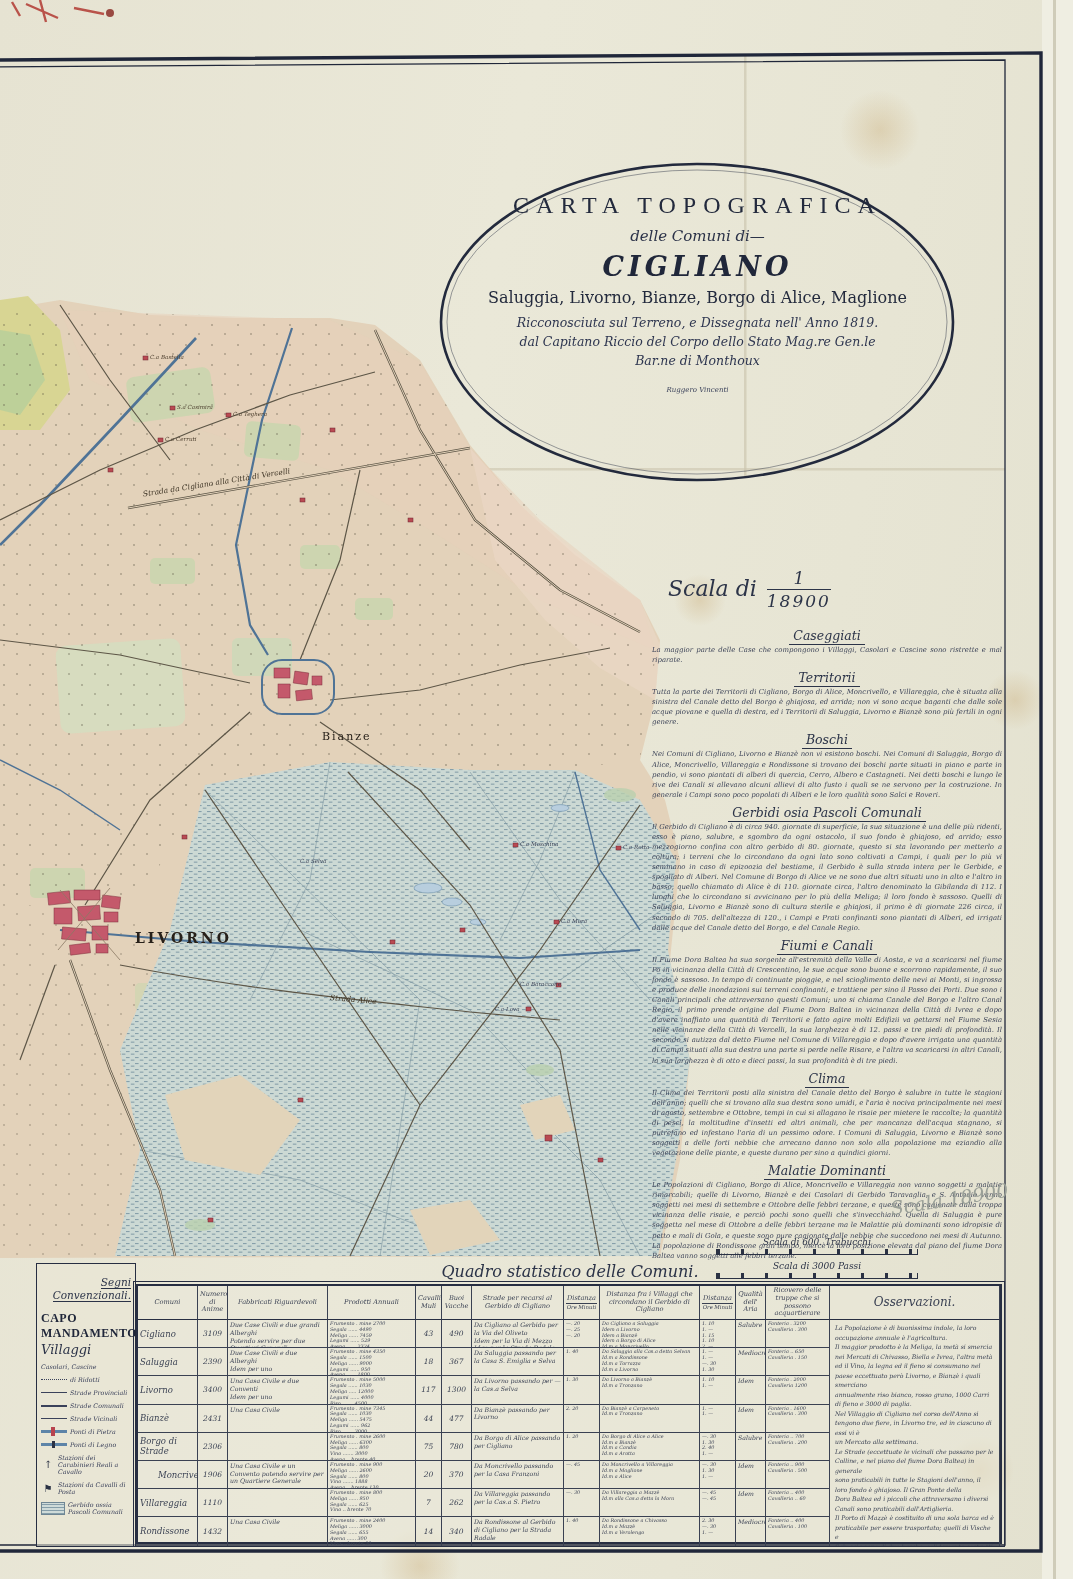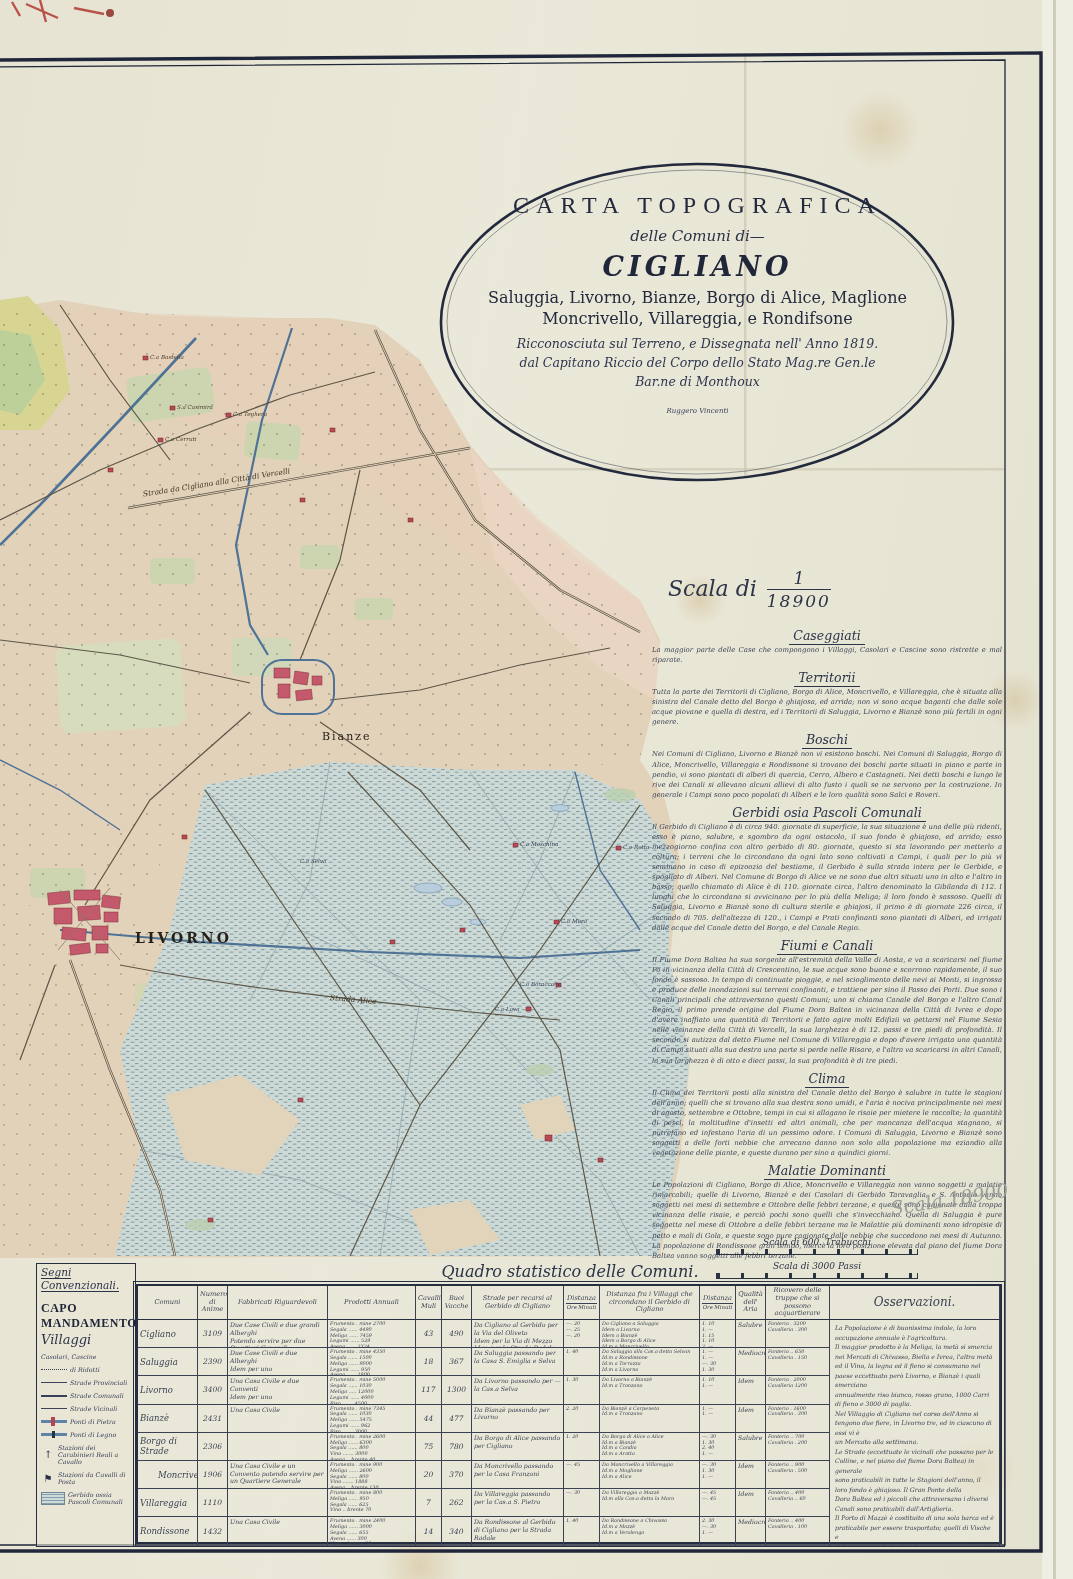--- a/index.html
+++ b/index.html
@@ -32,21 +32,21 @@
   
   .bars{position:absolute;left:712px;top:1233px;width:210px;text-align:center;}
   .bar-label{font-style:italic;font-size:9px;color:#2d3448;margin-top:4px;}
   .sbar{height:5px;margin:2px 4px 6px;border-bottom:1.5px solid #2b3244;
         background:repeating-linear-gradient(90deg,#2b3244 0 3px,transparent 3px 24px);
         border-left:1.5px solid #2b3244;border-right:1.5px solid #2b3244;}
   .pencil{position:absolute;left:890px;top:1188px;font-style:italic;font-size:19px;color:#9aa098;transform:rotate(-9deg);}
   
   .legend{position:absolute;left:36px;top:1263px;width:100px;height:284px;border:1.6px solid #272e42;
           padding:2px 4px;box-sizing:border-box;background:rgba(233,229,213,.55);}
-  .leg-h{text-align:left;font-style:italic;font-size:10.5px;color:#2b3348;line-height:1.2;}
+  .leg-h{text-align:right;font-style:italic;font-size:10.5px;color:#2b3348;line-height:1.2;margin-top:10px;}
   .leg-h .u{border-bottom:1px solid #2b3348;}
   .leg-capo{font-family:"Liberation Serif",serif;font-weight:bold;font-size:12px;letter-spacing:.5px;margin-top:10px;color:#20273a;}
   .leg-vill{font-style:italic;font-size:13px;margin-top:1px;color:#2b3348;}
   .leg-item{display:flex;align-items:center;gap:3px;margin-top:6px;font-style:italic;font-size:6.3px;color:#3a415a;}
   .sw{flex:0 0 26px;height:6px;position:relative;}
   .sw-dot{border-top:1.6px dotted #3a415a;height:0;}
   .sw-line{border-top:1.3px solid #3a415a;height:0;}
   .sw-line2{border-top:2.2px solid #3a415a;height:0;}
   .sw-thin{border-top:.8px solid #3a415a;height:0;}
   .sw-bp{background:linear-gradient(90deg,#5d84a8 0 100%);height:3px;}
@@ -270,21 +270,20 @@
       <path d="M-10,60 L1041,53 L1041,1551 L-10,1551" stroke-width="3.4"></path>
       <path d="M-10,67 L1005,60 L1005,1545 L-10,1545" stroke-width="1.3"></path>
     </g>
   </svg>
 
   <div class="cartouche">
     <div class="t-main">CARTA TOPOGRAFICA</div>
     <div class="t-sub">delle Comuni di—</div>
     <div class="t-city">CIGLIANO</div>
     <div class="t-list">Saluggia, Livorno, Bianze, Borgo di Alice, Maglione</div>
-    <div class="t-list2">Moncrivello, Villareggia, e Rondifsone</div>
     <div class="t-script">Ricconosciuta sul Terreno, e Dissegnata nell' Anno 1819.</div>
     <div class="t-script2">dal Capitano Riccio del Corpo dello Stato Mag.re Gen.le</div>
     <div class="t-script2">Bar.ne di Monthoux</div>
     <div class="t-engraver">Ruggero Vincenti</div>
   </div>
 
   <div class="scala-main">
     <span>Scala di</span><span class="frac"><span class="num">1</span><span class="den">18900</span></span>
   </div>
 

